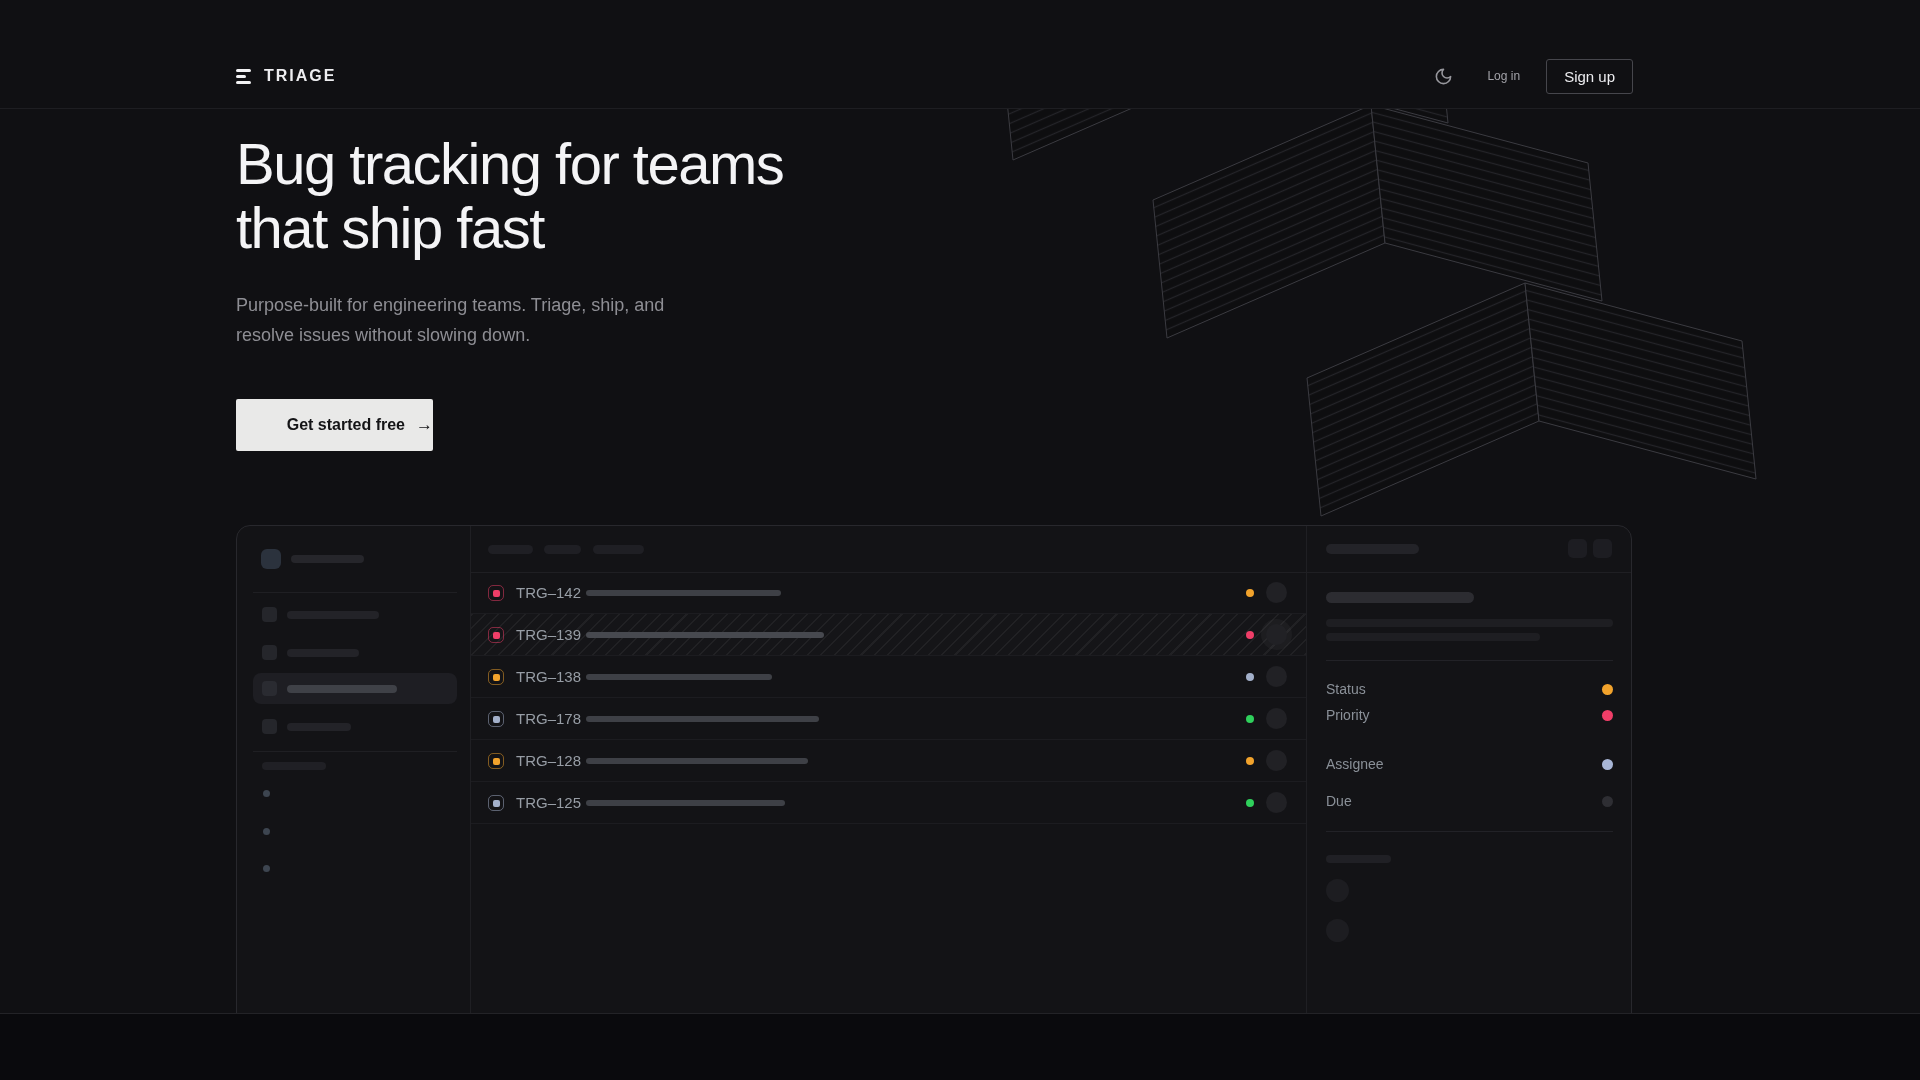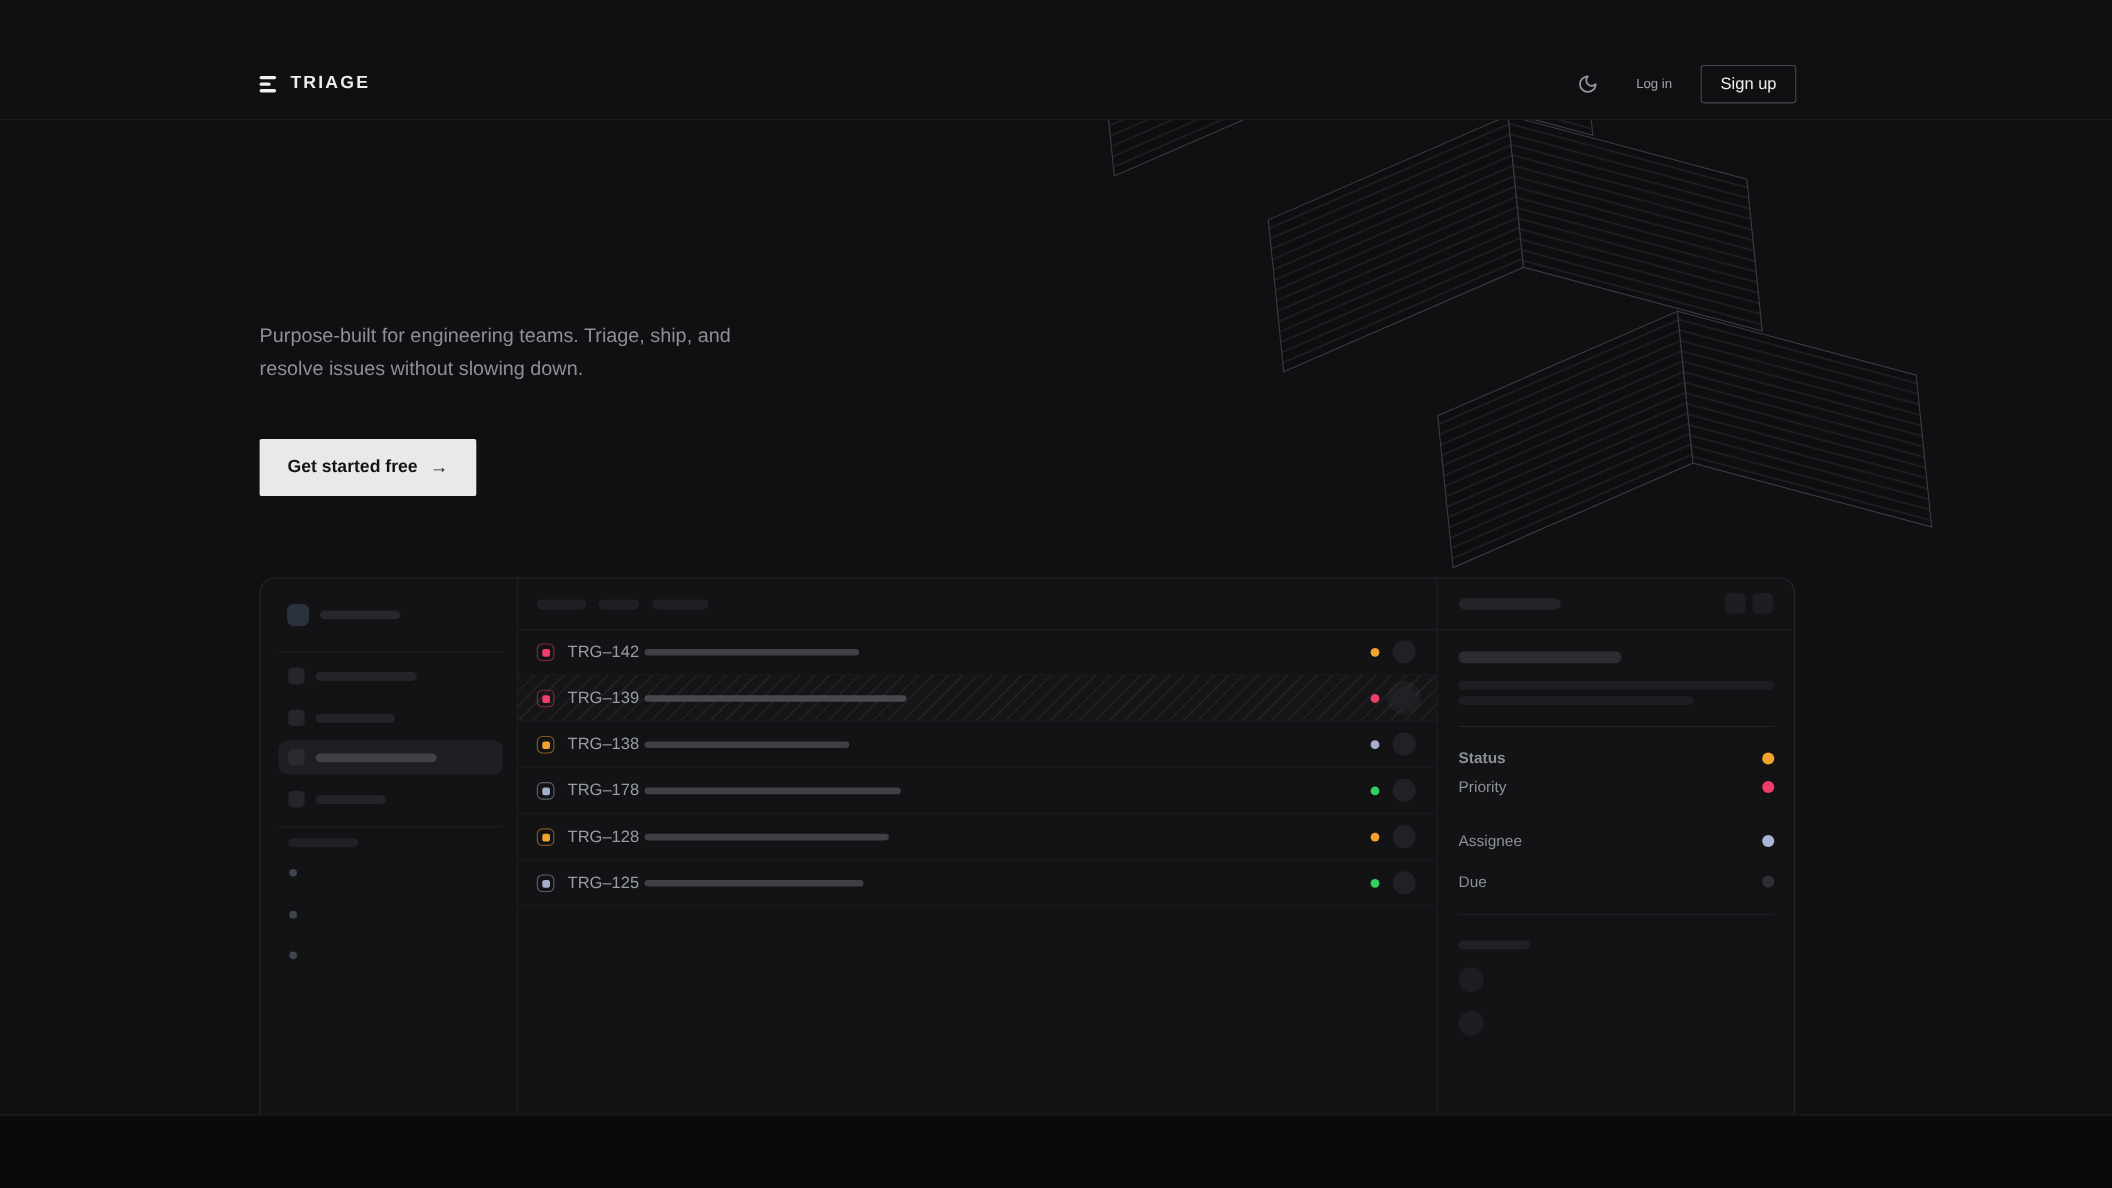--- a/index.html
+++ b/index.html
@@ -25,21 +25,21 @@
             color:#ededf0; font-size:15px; font-family:inherit; padding:8px 17px; cursor:pointer; }
 
   
   .hero { position:absolute; top:66px; left:0; width:1920px; height:947px; overflow:hidden; }
   .shapes { position:absolute; top:0; left:0; pointer-events:none; }
   .hero-title { position:absolute; left:236px; top:66px; font-size:58px; line-height:64px;
                 font-weight:500; letter-spacing:-1.5px; color:#f4f4f6; }
   .hero-sub { position:absolute; left:236px; top:224px; font-size:18px; line-height:30px; color:#8e8e94; }
   .cta { position:absolute; left:236px; top:333px; width:197px; height:52px; background:#e9e9e8;
          border:none; border-radius:2px; font-family:inherit; font-size:16px; font-weight:700;
-         color:#141416; cursor:pointer; display:flex; align-items:center; justify-content:center; gap:11px; }
+         color:#141416; cursor:pointer; display:flex; align-items:center; justify-content:flex-end; gap:11px; }
   .cta .arrow { font-size:17px; font-weight:400; }
 
   
   .mockup { position:absolute; left:236px; top:459px; width:1396px; height:560px;
             background:#131316; border:1px solid #28282d; border-radius:14px; overflow:hidden; }
   .mk-col { position:absolute; top:0; bottom:0; }
   .mk-sidebar { left:0; width:234px; border-right:1px solid #1f1f23; }
   .mk-list { left:234px; width:836px; border-right:1px solid #1f1f23; }
   .mk-detail { left:1070px; width:326px; }
   .sk { position:absolute; border-radius:4px; background:#222227; }
@@ -131,20 +131,24 @@
       <g transform="translate(1153,39)">
         <path d="M0,95 L218,0 L232,138 L14,233 Z" fill="url(#hatchL)" stroke="#3b3b41" stroke-width="1"></path>
         <path d="M218,0 L435,58 L449,196 L232,138 Z" fill="url(#hatchR)" stroke="#3b3b41" stroke-width="1"></path>
       </g>
       <g transform="translate(1307,217)">
         <path d="M0,95 L218,0 L232,138 L14,233 Z" fill="url(#hatchL)" stroke="#3b3b41" stroke-width="1"></path>
         <path d="M218,0 L435,58 L449,196 L232,138 Z" fill="url(#hatchR)" stroke="#3b3b41" stroke-width="1"></path>
       </g>
     </svg>
 
+    <h1 class="hero-title">
+      <span>Bug tracking for teams</span><br>
+      <span>that ship fast</span>
+    </h1>
 
     <p class="hero-sub">
       <span>Purpose-built for engineering teams. Triage, ship, and</span><br>
       <span>resolve issues without slowing down.</span>
     </p>
 
     <button class="cta">
       <span>Get started free</span>
       <span class="arrow">→</span>
     </button>
@@ -247,21 +251,21 @@
         <div class="sk dt-hdr-sq" style="left:261px;"></div>
         <div class="sk dt-hdr-sq" style="left:286px;"></div>
         <div class="hr" style="left:0; right:0; top:46px;"></div>
 
         <div class="sk dt-title"></div>
         <div class="sk dt-line" style="top:93px; width:287px;"></div>
         <div class="sk dt-line" style="top:107px; width:214px;"></div>
         <div class="hr" style="left:19px; width:287px; top:134px; background:#222227;"></div>
 
         <div id="detail-props">
-            <div class="prop-row" style="top: 152px; font-weight: bold;">
+            <div class="prop-row" style="top: 152px;">
               <span class="prop-label">Status</span>
               <span class="prop-dot" style="background: rgb(242, 163, 44);"></span>
             </div>
             <div class="prop-row" style="top: 178px;">
               <span class="prop-label">Priority</span>
               <span class="prop-dot" style="background: rgb(239, 62, 104);"></span>
             </div>
             <div class="prop-row" style="top: 227px;">
               <span class="prop-label">Assignee</span>
               <span class="prop-dot" style="background: rgb(168, 182, 214);"></span>

